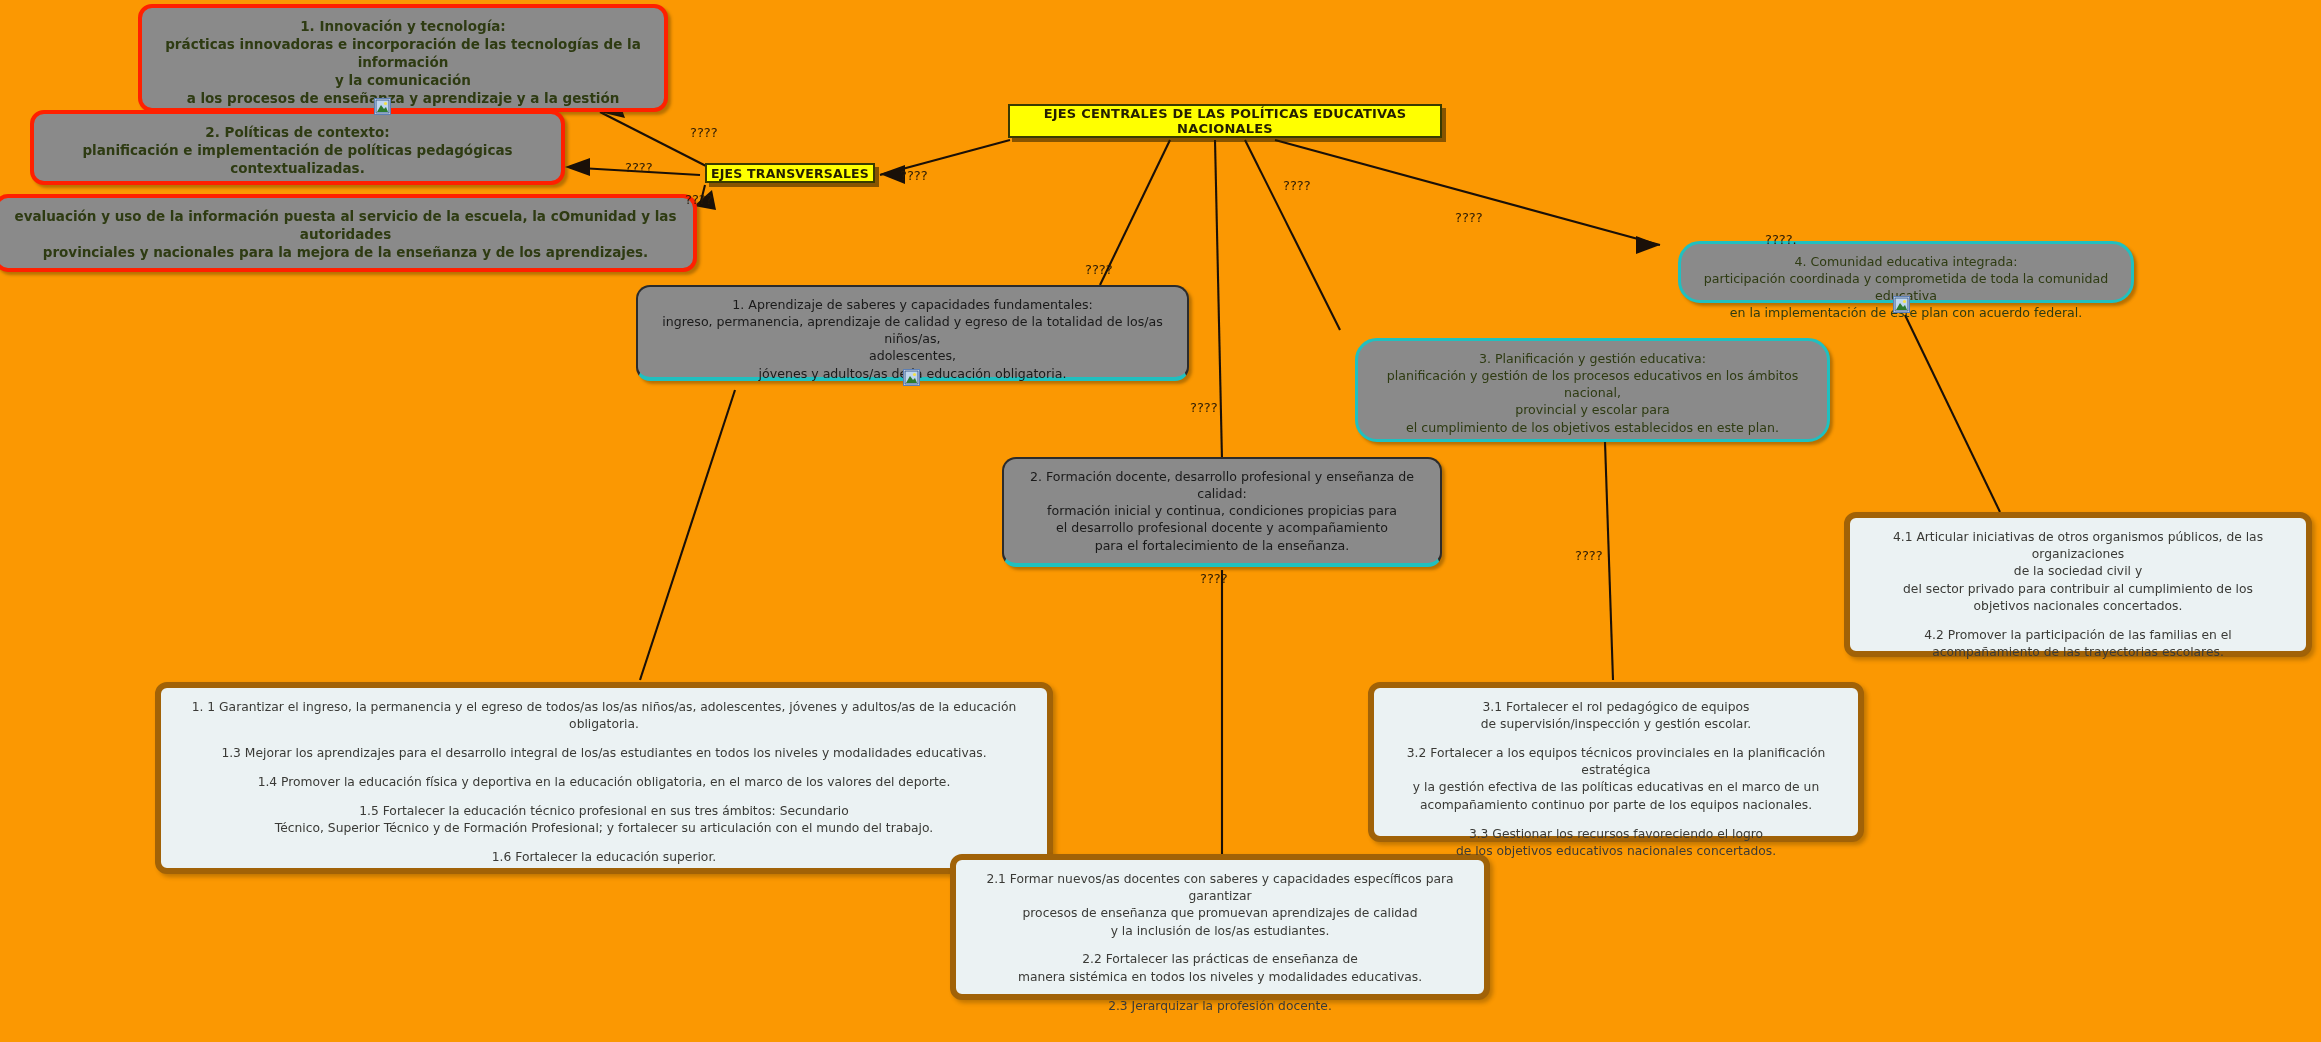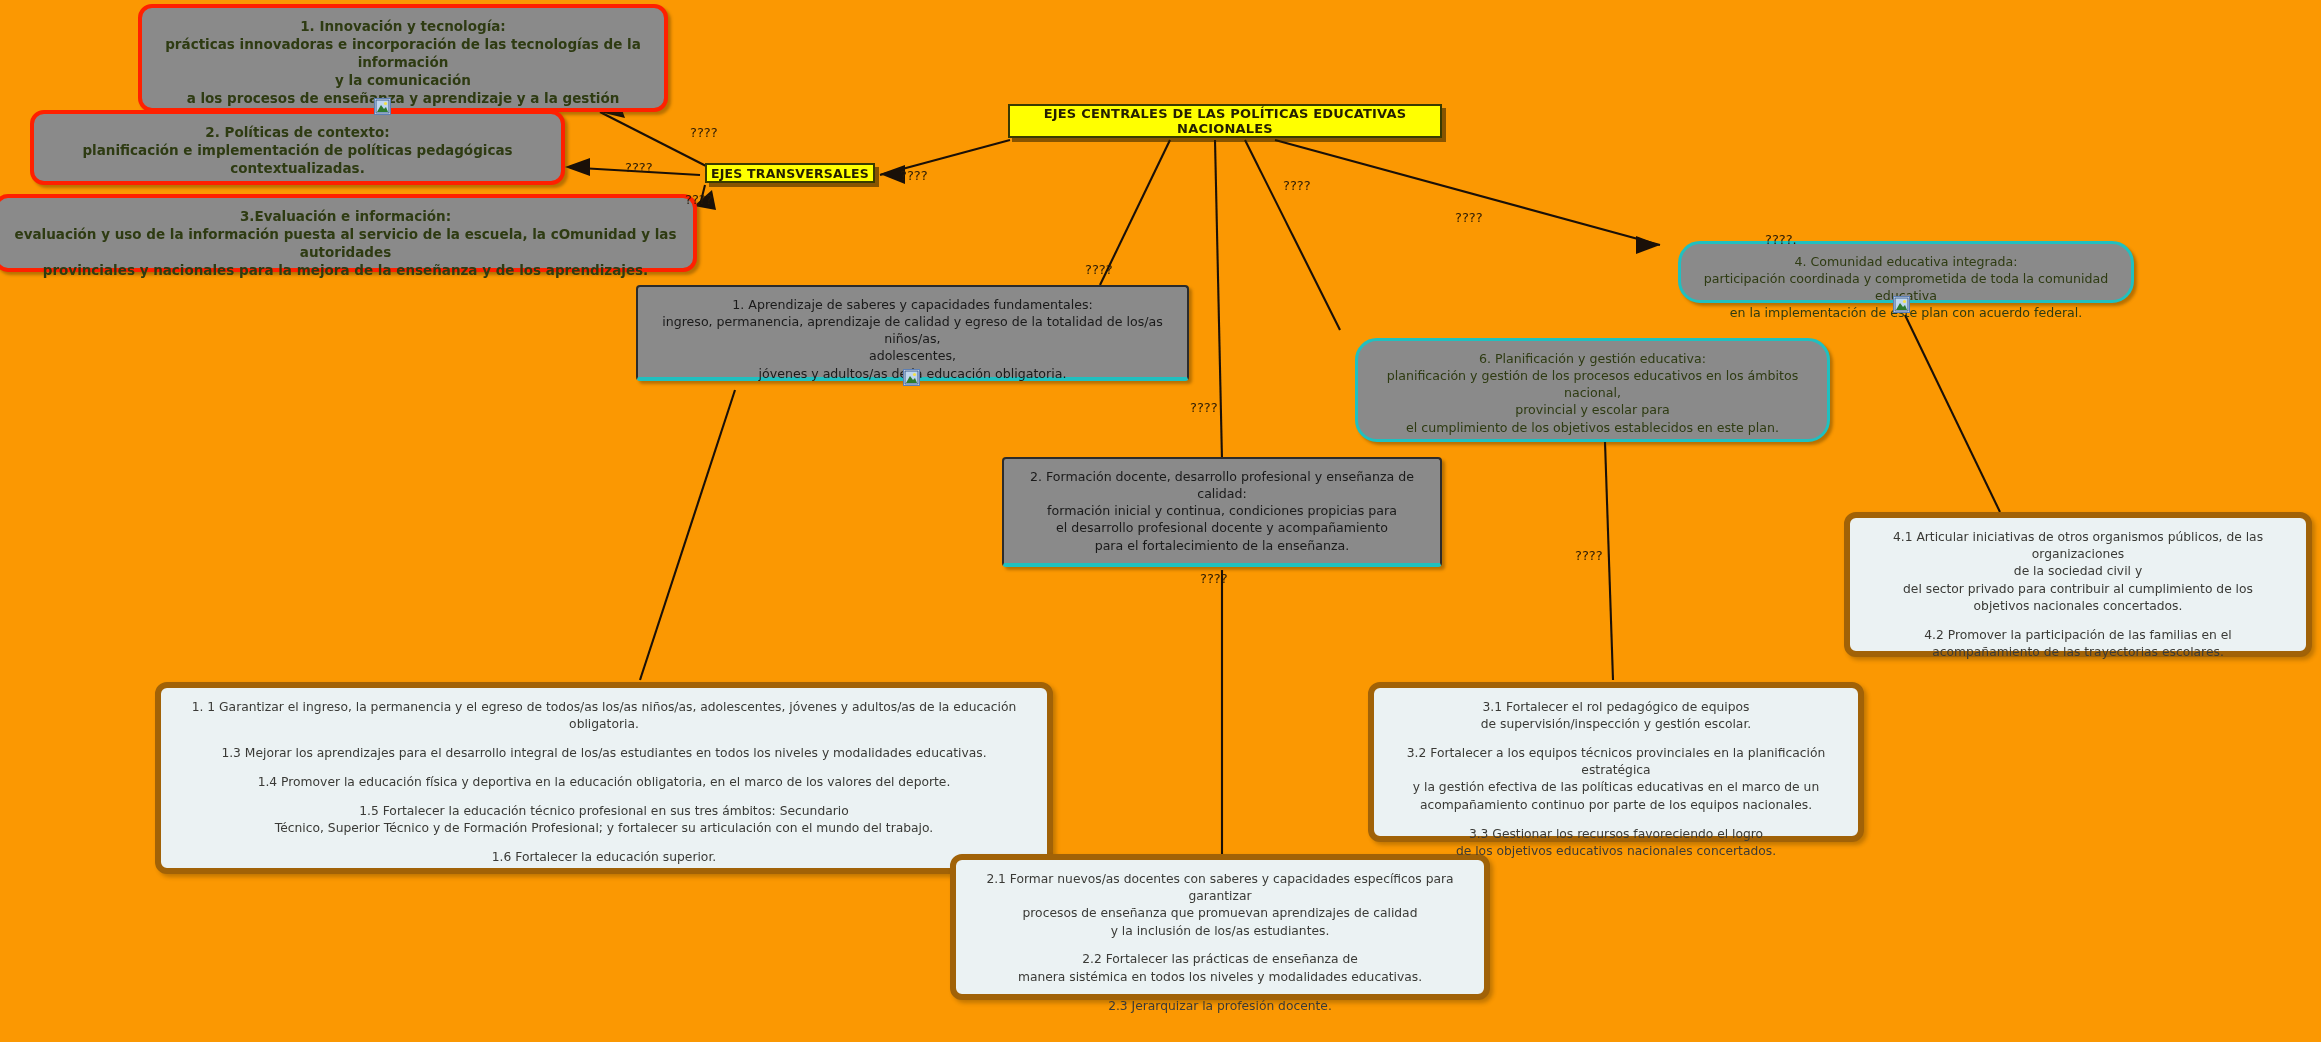--- a/index.html
+++ b/index.html
@@ -45,21 +45,21 @@
     border-radius:22px;
     color:#2E3B12;
     text-align:center;
     box-shadow:3px 3px 3px rgba(60,40,0,.35);
     padding:9px 12px 0 12px;
   }
   .grey-dark{
     background:#8A8A8A;
     border:2px solid #2B2B2B;
     border-bottom:4px solid #20C0C0;
-    border-radius:4px;
+    border-radius:14px;
     color:#1A1A1A;
     text-align:center;
     box-shadow:3px 3px 3px rgba(60,40,0,.35);
     padding:9px 12px 0 12px;
   }
 
   
   .pale{
     background:#EBF2F3;
     border:6px solid #a16207;
@@ -136,21 +136,20 @@
     <span class="ln">y la comunicación</span>
     <span class="ln">a los procesos de enseñanza y aprendizaje y a la gestión institucional.</span>
   </div>
 
   <div class="node grey-red" style="left:30px;top:110px;width:535px;height:75px;font-size:13.5px;line-height:1.34;">
     <span class="ln">2. Políticas de contexto:</span>
     <span class="ln">planificación e implementación de políticas pedagógicas contextualizadas.</span>
   </div>
 
   <div class="node grey-red" style="left:-6px;top:194px;width:703px;height:78px;font-size:13.5px;line-height:1.34;">
-    <span class="ln">3.Evaluación e información:</span>
     <span class="ln">evaluación y uso de la información puesta al servicio de la escuela, la cOmunidad y las autoridades</span>
     <span class="ln">provinciales y nacionales para la mejora de la enseñanza y de los aprendizajes.</span>
   </div>
 
   <div class="node yellow" style="left:705px;top:163px;width:170px;height:20px;font-size:12.5px;">
     <span>EJES TRANSVERSALES</span>
   </div>
 
   <div class="node yellow" style="left:1008px;top:104px;width:434px;height:34px;font-size:13px;">
     <span>EJES CENTRALES DE LAS POLÍTICAS EDUCATIVAS NACIONALES</span>
@@ -164,21 +163,21 @@
   </div>
 
   <div class="node grey-dark" style="left:1002px;top:457px;width:440px;height:110px;font-size:12.6px;line-height:1.36;">
     <span class="ln">2. Formación docente, desarrollo profesional y enseñanza de calidad:</span>
     <span class="ln">formación inicial y continua, condiciones propicias para</span>
     <span class="ln">el desarrollo profesional docente y acompañamiento</span>
     <span class="ln">para el fortalecimiento de la enseñanza.</span>
   </div>
 
   <div class="node grey-teal" style="left:1355px;top:338px;width:475px;height:104px;font-size:12.6px;line-height:1.36;">
-    <span class="ln">6. Planificación y gestión educativa:</span>
+    <span class="ln">3. Planificación y gestión educativa:</span>
     <span class="ln">planificación y gestión de los procesos educativos en los ámbitos nacional,</span>
     <span class="ln">provincial y escolar para</span>
     <span class="ln">el cumplimiento de los objetivos establecidos en este plan.</span>
   </div>
 
   <div class="node grey-teal" style="left:1678px;top:241px;width:456px;height:62px;font-size:12.6px;line-height:1.36;">
     <span class="ln">4. Comunidad educativa integrada:</span>
     <span class="ln">participación coordinada y comprometida de toda la comunidad educativa</span>
     <span class="ln">en la implementación de este plan con acuerdo federal.</span>
   </div>

